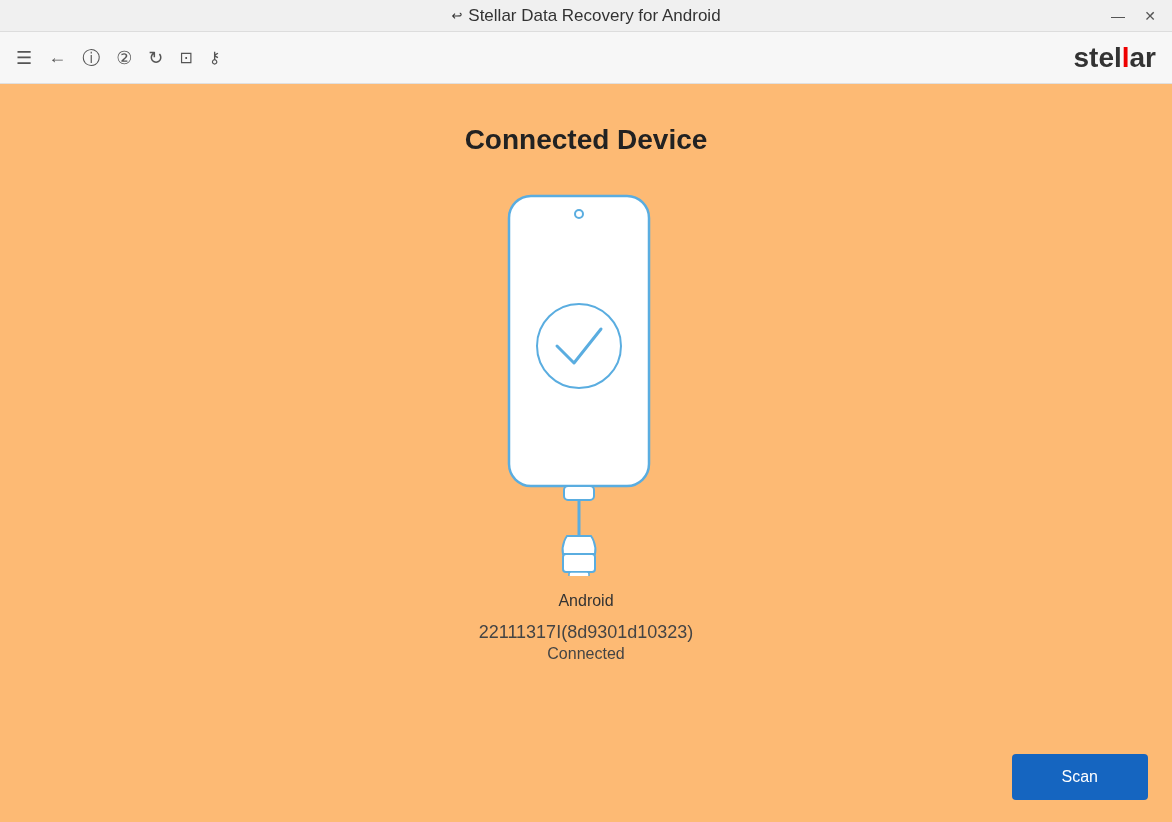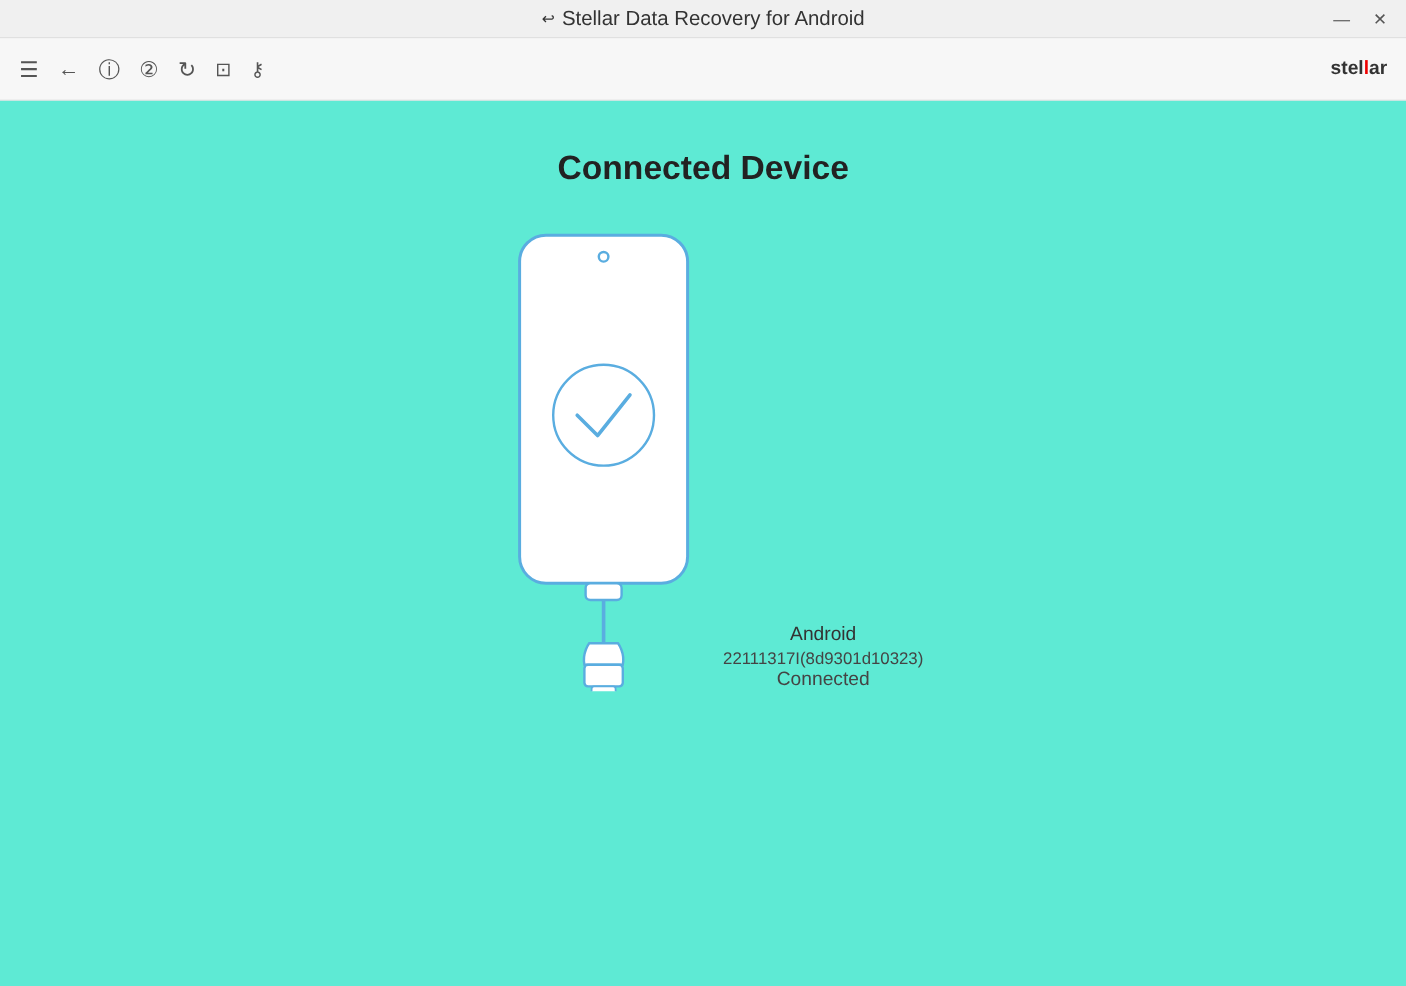--- a/index.html
+++ b/index.html
@@ -82,76 +82,76 @@
       font-size: 18px;
       color: #555;
       cursor: pointer;
       display: flex;
       align-items: center;
       justify-content: center;
     }
 
     .stellar-logo {
       margin-left: auto;
-      font-size: 16px;
+      font-size: 28px;
       font-weight: bold;
       color: #333;
       letter-spacing: 0px;
     }
 
     .stellar-logo span.red {
       color: #e00;
     }
 
     
     .main-content {
       flex: 1;
       display: flex;
       flex-direction: column;
       align-items: center;
       justify-content: flex-start;
       padding-top: 40px;
       position: relative;
-      background: #5eead4;
+      background: #fdba74;
     }
 
     .page-title {
       font-size: 28px;
       font-weight: 600;
       color: #222;
       margin-bottom: 30px;
     }
 
     
     .phone-container {
       display: flex;
-      flex-direction: row;
-      align-items: flex-end;
+      flex-direction: column;
+      align-items: flex-start;
     }
 
     .phone-svg {
       width: 200px;
       height: 390px;
     }
 
     .device-info {
       text-align: center;
       margin-top: 16px;
     }
 
     .device-name {
       font-size: 16px;
       font-weight: 500;
       color: #333;
     }
 
     .device-id {
-      font-size: 14px;
+      font-size: 18px;
       color: #444;
-      margin-top: 2px;
+      margin-top: 12px;
     }
 
     .device-status {
       font-size: 16px;
       color: #444;
       margin-top: 2px;
     }
 
     
     .scan-btn-container {
@@ -225,13 +225,16 @@
       <rect x="90" y="386" width="20" height="8" rx="2" stroke="#5aade0" stroke-width="1.5" fill="white"></rect>
     </svg>
 
     <div class="device-info">
       <div class="device-name">Android</div>
       <div class="device-id">22111317I(8d9301d10323)</div>
       <div class="device-status">Connected</div>
     </div>
   </div>
 
+  <div class="scan-btn-container">
+    <button class="scan-button">Scan</button>
+  </div>
 </div>
 
 </body></html>

